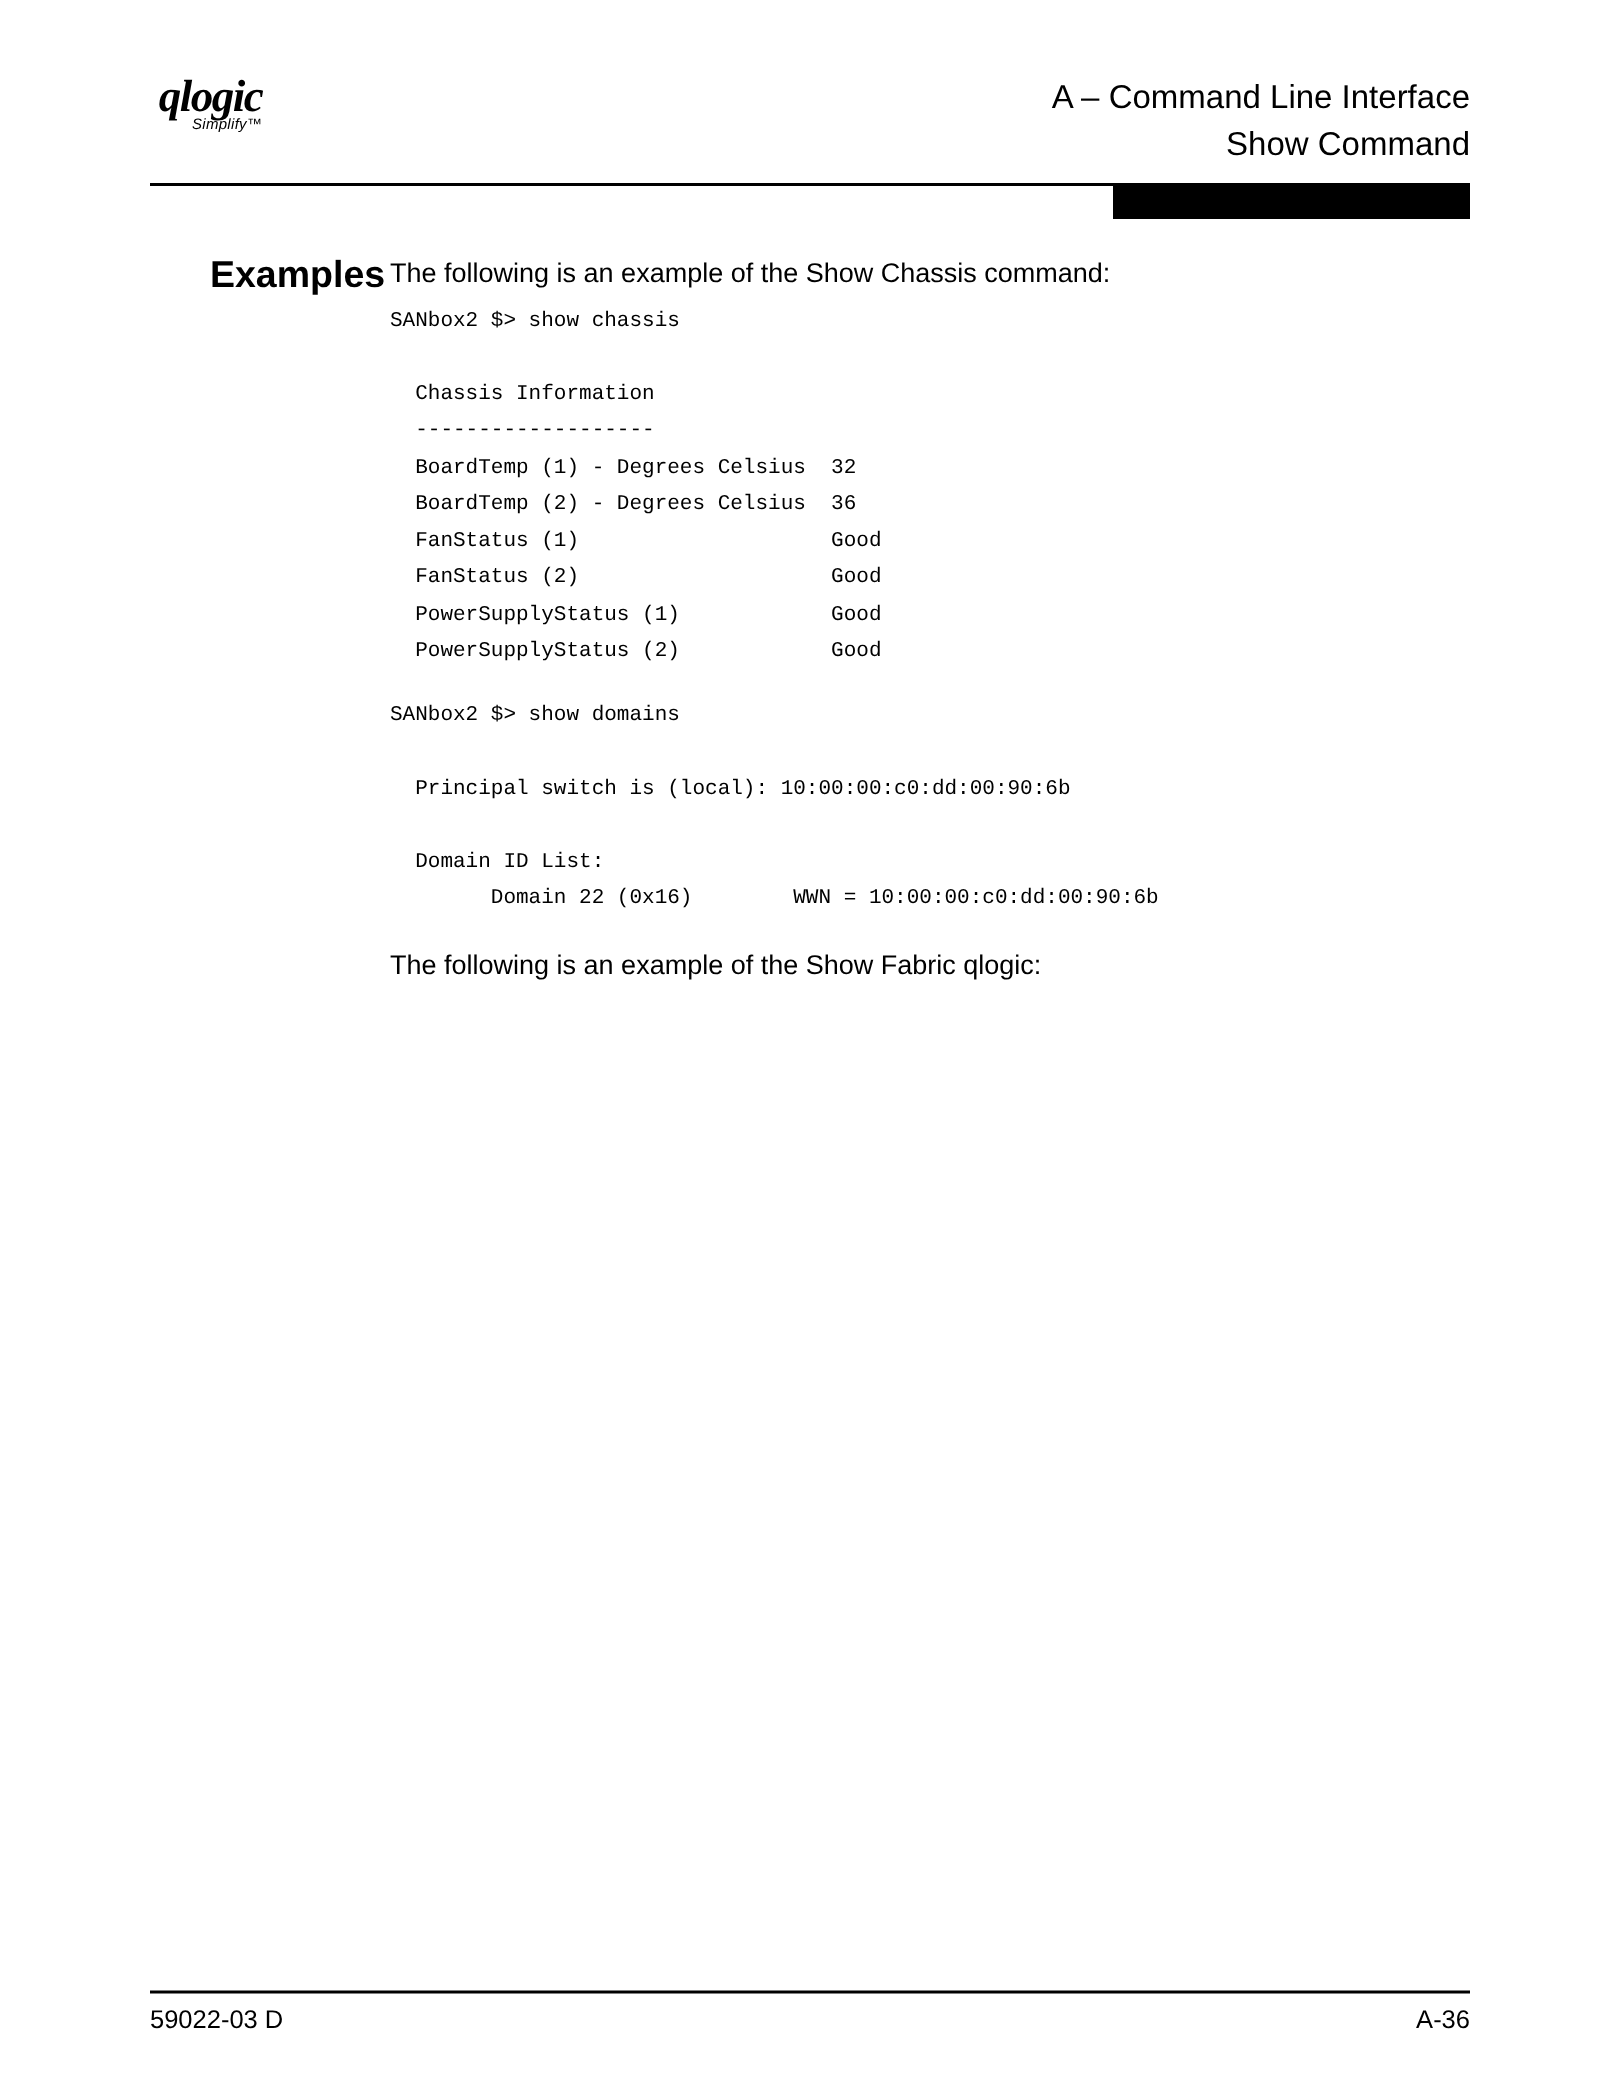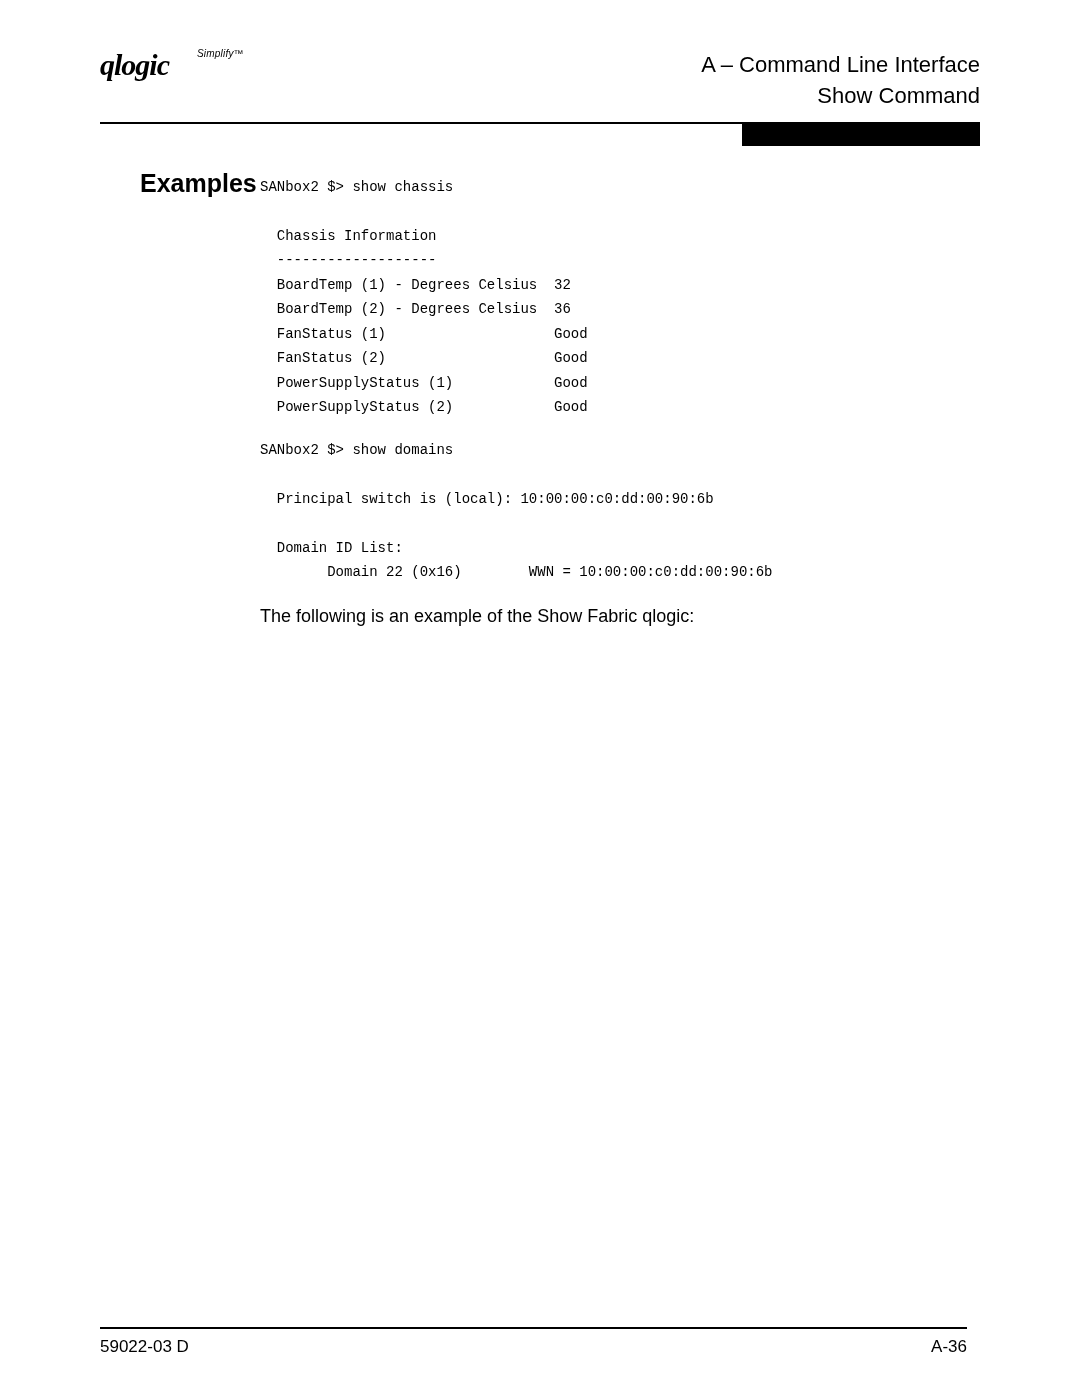--- a/index.html
+++ b/index.html
@@ -16,22 +16,22 @@
     box-sizing: border-box;
     padding: 50px 100px 40px 100px;
   }
   .header-row {
     display: flex;
     justify-content: space-between;
     align-items: flex-start;
   }
   .logo {
     display: flex;
-    flex-direction: row;
-    align-items: flex-start;
+    flex-direction: column;
+    align-items: flex-end;
     font-style: italic;
   }
   .logo-top {
     font-family: "Times New Roman", serif;
     font-size: 30px;
     font-weight: bold;
     line-height: 1;
     letter-spacing: -1px;
   }
   .logo-sub {
@@ -87,21 +87,21 @@
     margin: 6px 0 18px 0;
   }
   .intro-text {
     font-size: 18px;
     margin-bottom: 4px;
   }
   .footer {
     position: absolute;
     bottom: 40px;
     left: 100px;
-    right: 113px;
+    right: 100px;
   }
   .footer-line {
     border: none;
     border-top: 2.5px solid #000;
     margin-bottom: 8px;
   }
   .footer-row {
     display: flex;
     justify-content: space-between;
     font-size: 17px;
@@ -125,20 +125,21 @@
 
   <hr class="hr-thick">
   <div class="blackbox"></div>
 
   <div class="content">
 
     <div class="row">
       <div class="label-col">Examples</div>
       <div class="text-col">
 
+        <div class="intro-text">The following is an example of the Show Chassis command:</div>
         <div class="code">SANbox2 $&gt; show chassis
 
   Chassis Information
   -------------------
   BoardTemp (1) - Degrees Celsius  32
   BoardTemp (2) - Degrees Celsius  36
   FanStatus (1)                    Good
   FanStatus (2)                    Good
   PowerSupplyStatus (1)            Good
   PowerSupplyStatus (2)            Good</div>

